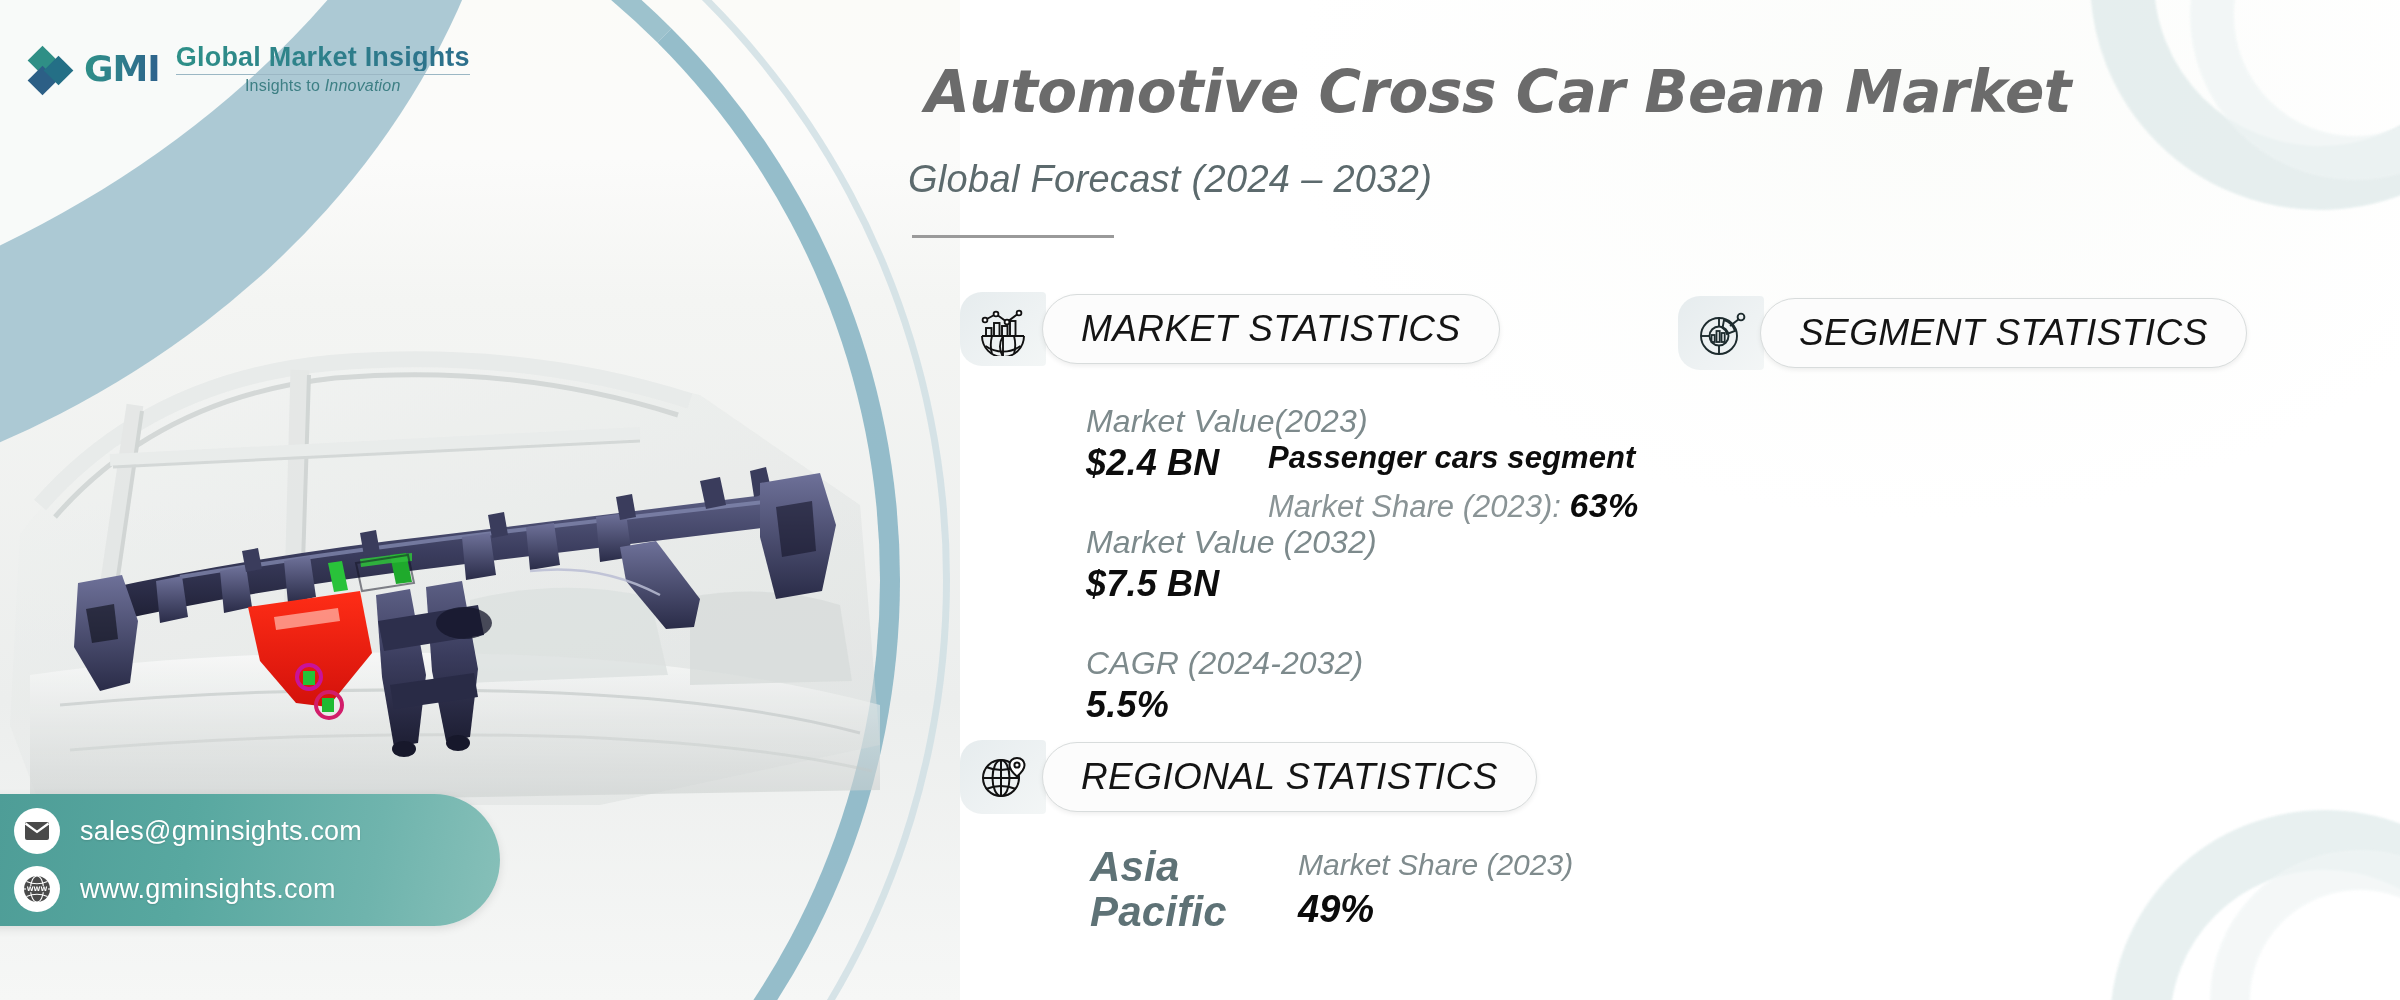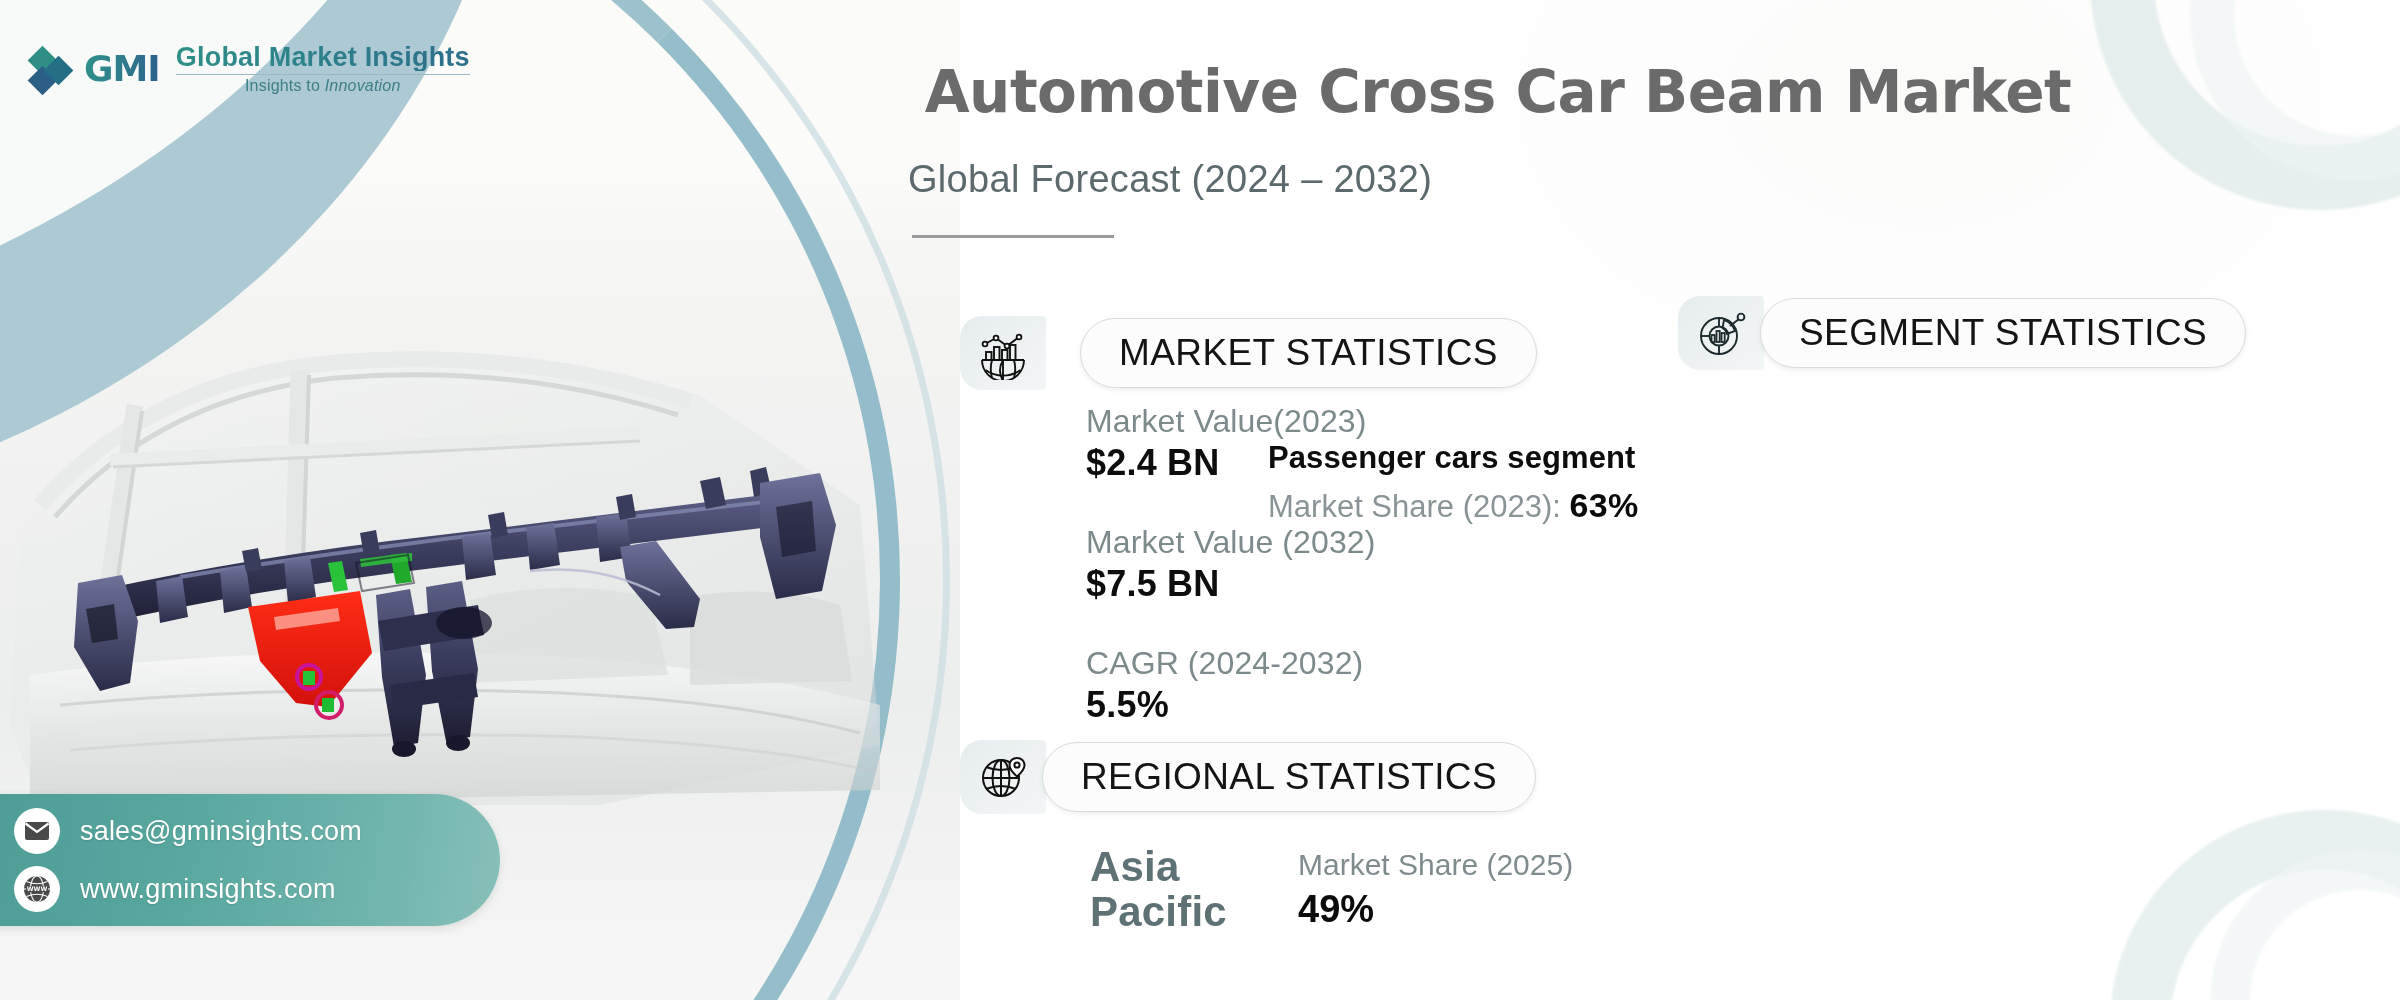--- a/index.html
+++ b/index.html
@@ -167,21 +167,21 @@
     -webkit-background-clip:text; background-clip:text; color:transparent;
     line-height:1.05;
   }
   .logo-rule{ height:1px; background:#9bb7c4; margin:3px 0 2px; }
   .logo-sub{
     font-size:16px; color:#3d7f84; text-align:center; letter-spacing:.2px;
   }
   .logo-sub i{ font-style:italic; }
 
   
-  .content{ position:absolute; left:900px; top:0; width:1500px; height:760px; z-index:5; }
+  .content{ position:absolute; left:900px; top:0; width:1500px; height:760px; z-index:5;font-style:italic; }
 
   .title{
     position:absolute; left:8px; top:58px;
     width:1180px;
     font-size:58px; font-weight:700;
     color:#6b6b6b; letter-spacing:-.5px;
     text-align:center;
     font-family:"DejaVu Sans", sans-serif;
   }
   .subtitle{
@@ -406,21 +406,21 @@
       <div class="logo-sub"><span>Insights to </span><i>Innovation</i></div>
     </div>
   </div>
 
   <div class="content">
 
     <div class="title">Automotive Cross Car Beam Market</div>
     <div class="subtitle">Global Forecast (2024 – 2032)</div>
     <div class="sub-rule"></div>
 
-    <div class="badge" style="left:60px; top:316px;gap:38px;">
+    <div class="badge" style="left:60px; top:292px;">
       <div class="badge-icowrap">
         <svg width="54" height="54" viewBox="0 0 54 54">
           <g fill="none" stroke="#111" stroke-width="1.9" stroke-linecap="round">
             <path d="M9 18 L20 12 L31 20 L43 11"></path>
           </g>
           <g fill="#fff" stroke="#111" stroke-width="1.8">
             <circle cx="9" cy="18" r="2.4"></circle>
               <circle cx="20" cy="12" r="2.4"></circle>
             <circle cx="31" cy="20" r="2.4"></circle>
               <circle cx="43" cy="11" r="2.4"></circle>
@@ -512,18 +512,18 @@
       <div class="badge-pill">
         <span class="badge-label">REGIONAL STATISTICS</span>
       </div>
     </div>
 
     <div class="block" style="left:190px; top:845px;">
       <div class="region-name">Asia</div>
       <div class="region-name">Pacific</div>
     </div>
     <div class="block" style="left:398px; top:848px;">
-      <div class="region-share-lbl">Market Share (2025)</div>
+      <div class="region-share-lbl">Market Share (2023)</div>
       <div class="region-share-val">49%</div>
     </div>
 
   </div>
 </div>
 
 </body></html>

